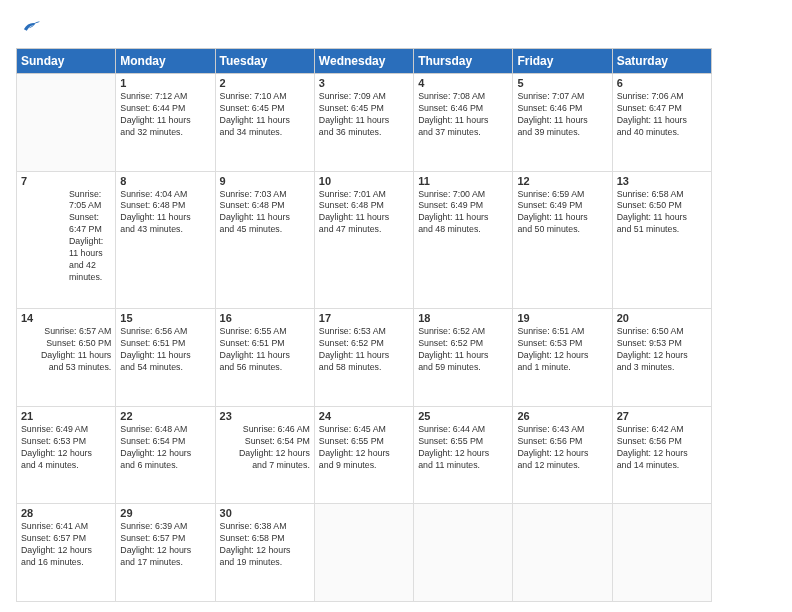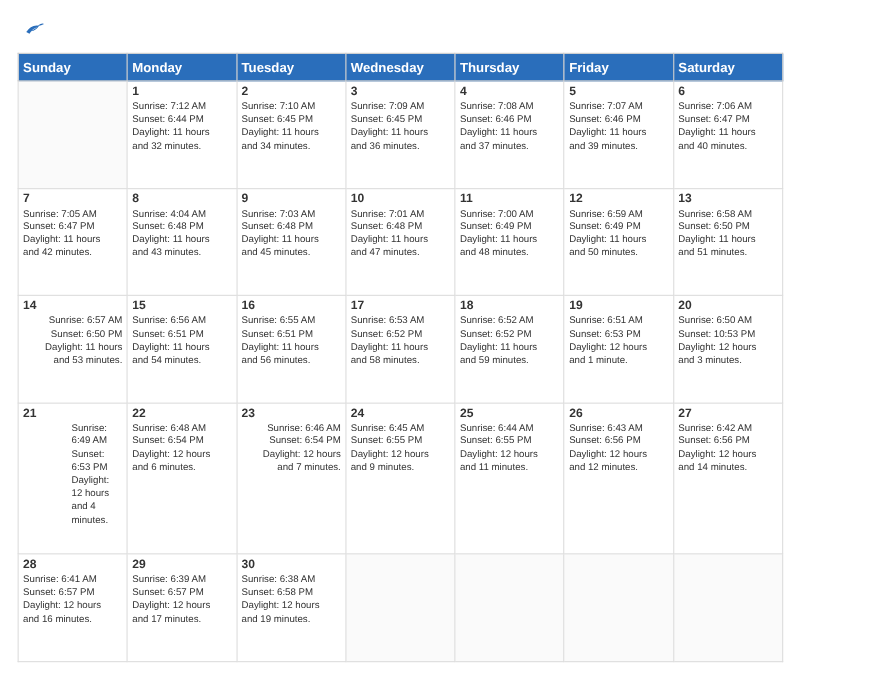--- a/index.html
+++ b/index.html
@@ -172,21 +172,21 @@
             <div class="day-num">6</div>
             <div class="day-info" style="white-space: pre-line;">Sunrise: 7:06 AM
 Sunset: 6:47 PM
 Daylight: 11 hours
 and 40 minutes.</div>
           </td>
         </tr>
         <tr>
           <td>
             <div class="day-num">7</div>
-            <div class="day-info" style="white-space: pre-line;">Sunrise: 7:05 AM
+            <div class="day-info" style="white-space: pre-line; margin-left: 48px;">Sunrise: 7:05 AM
 Sunset: 6:47 PM
 Daylight: 11 hours
 and 42 minutes.</div>
           </td>
           <td>
             <div class="day-num">8</div>
             <div class="day-info" style="white-space: pre-line;">Sunrise: 4:04 AM
 Sunset: 6:48 PM
 Daylight: 11 hours
 and 43 minutes.</div>
@@ -266,29 +266,29 @@
           <td>
             <div class="day-num">19</div>
             <div class="day-info" style="white-space: pre-line;">Sunrise: 6:51 AM
 Sunset: 6:53 PM
 Daylight: 12 hours
 and 1 minute.</div>
           </td>
           <td>
             <div class="day-num">20</div>
             <div class="day-info" style="white-space: pre-line;">Sunrise: 6:50 AM
-Sunset: 10:53 PM
+Sunset: 9:53 PM
 Daylight: 12 hours
 and 3 minutes.</div>
           </td>
         </tr>
         <tr>
           <td>
             <div class="day-num">21</div>
-            <div class="day-info" style="white-space: pre-line; margin-left: 44px;">Sunrise: 6:49 AM
+            <div class="day-info" style="white-space: pre-line;">Sunrise: 6:49 AM
 Sunset: 6:53 PM
 Daylight: 12 hours
 and 4 minutes.</div>
           </td>
           <td>
             <div class="day-num">22</div>
             <div class="day-info" style="white-space: pre-line;">Sunrise: 6:48 AM
 Sunset: 6:54 PM
 Daylight: 12 hours
 and 6 minutes.</div>

